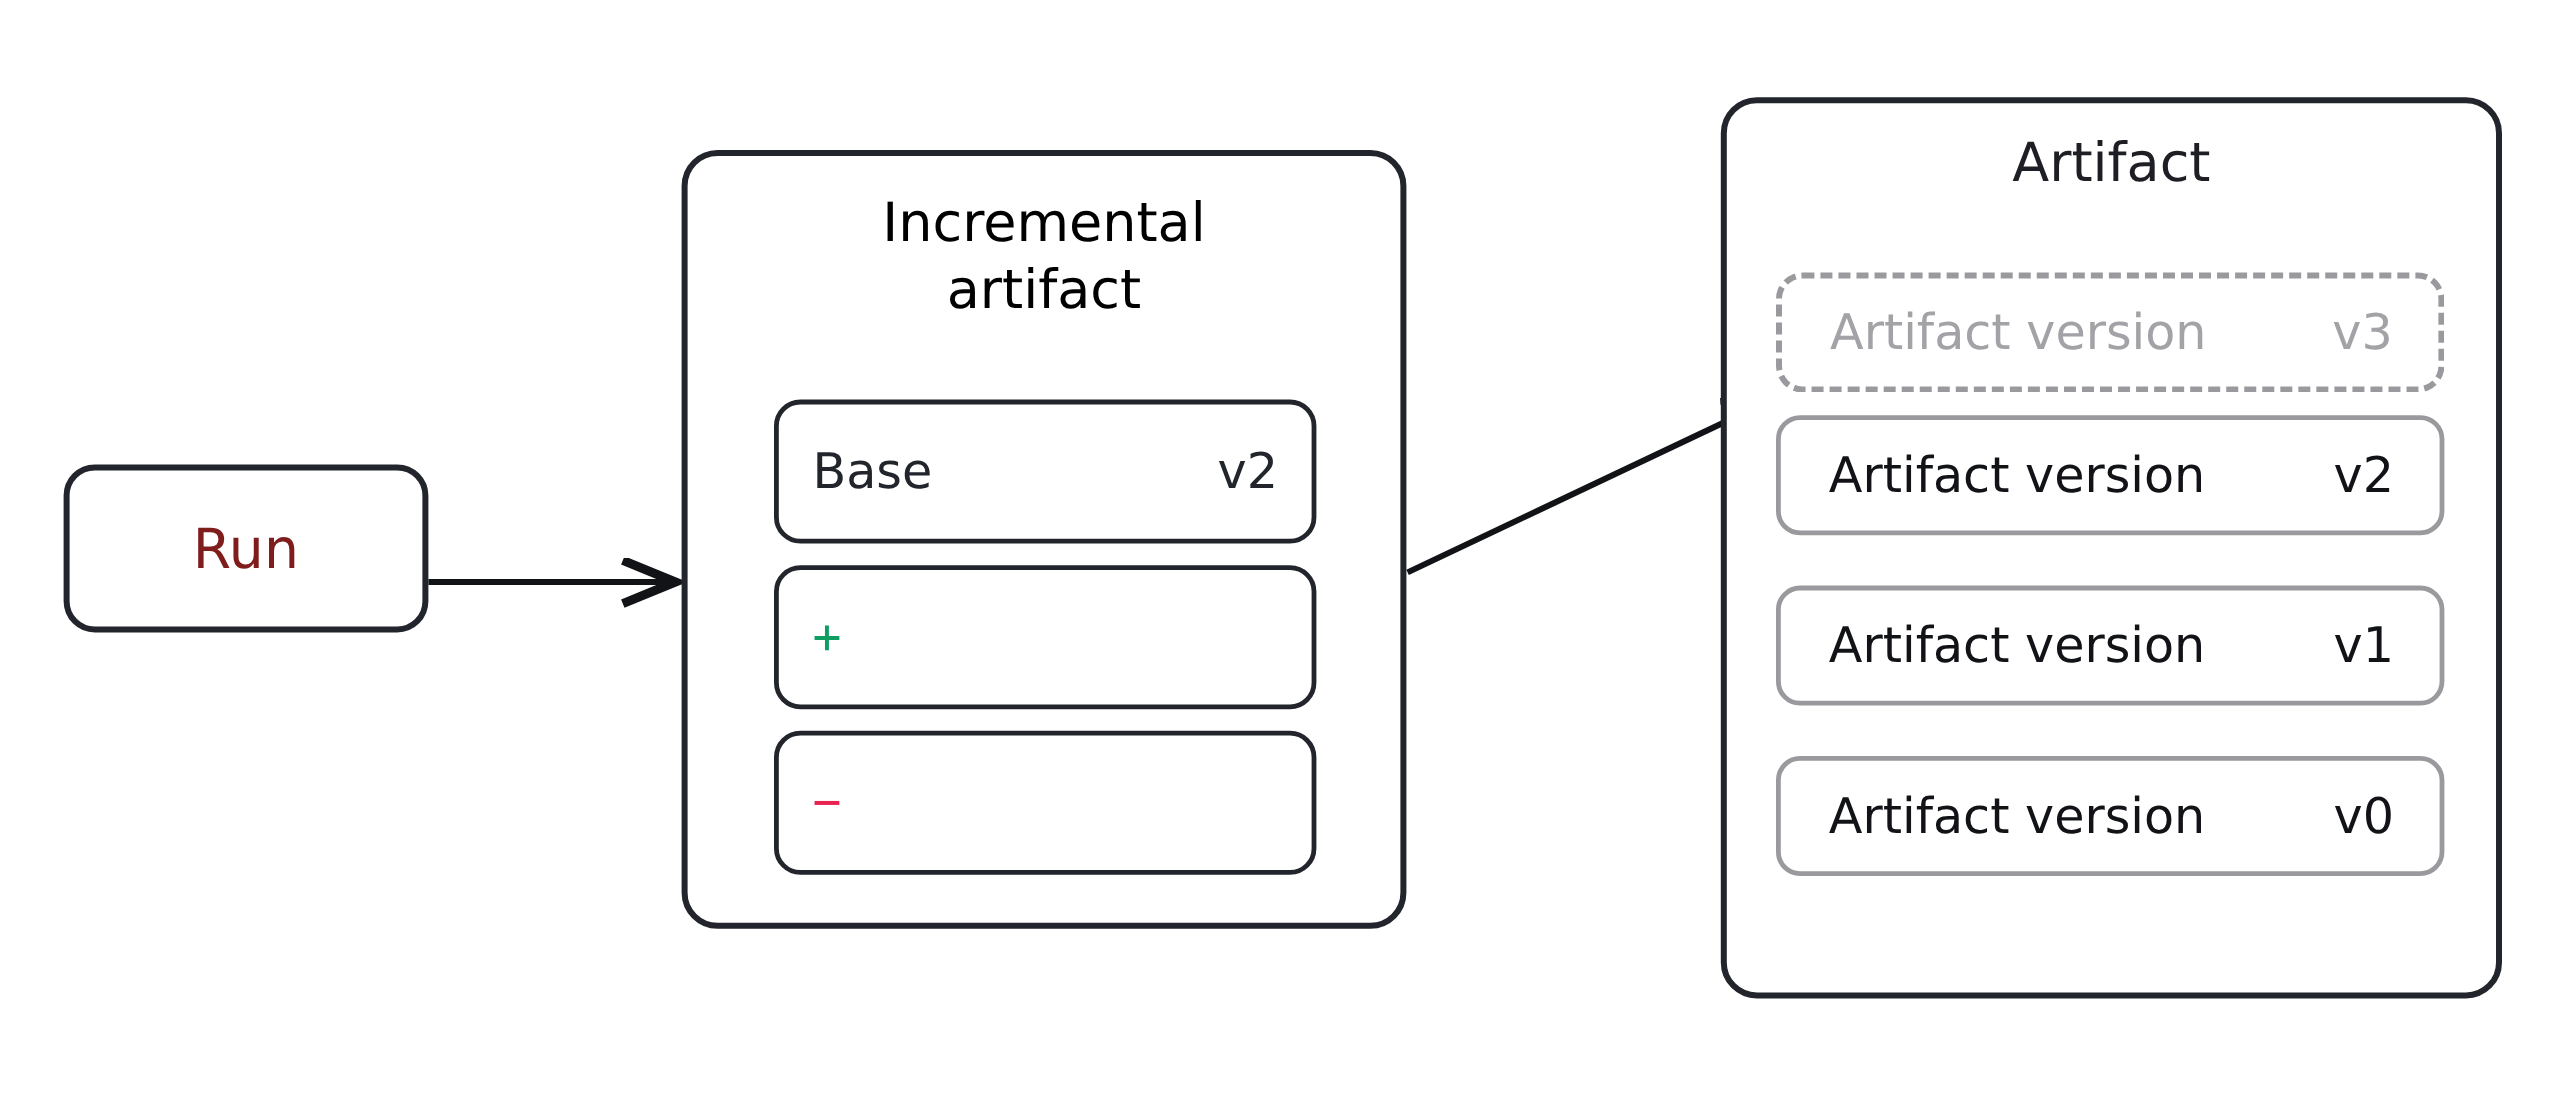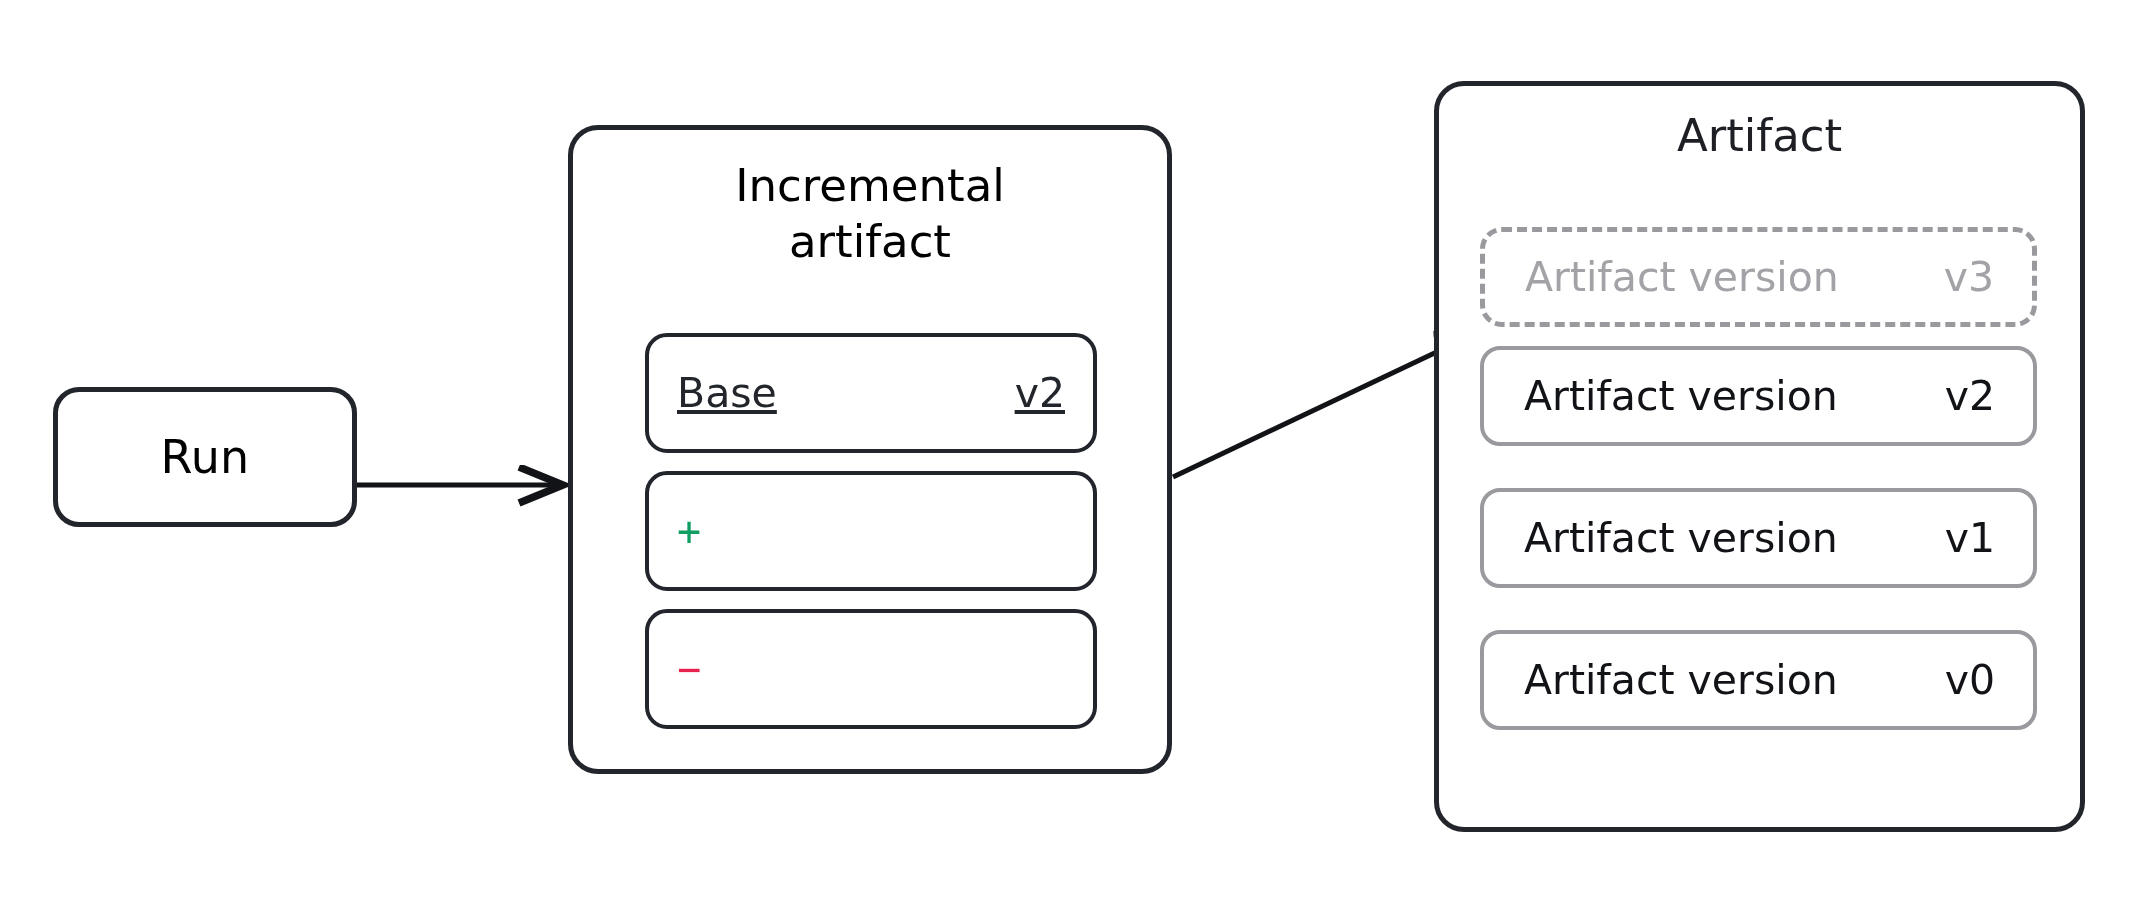--- a/index.html
+++ b/index.html
@@ -36,21 +36,21 @@
     left: 53px;
     top: 387px;
     width: 304px;
     height: 140px;
     display: flex;
     align-items: center;
     justify-content: center;
   }
   #run-node .node-label {
     font-size: 46px;
-    color: #000000;
+    color: #7f1d1d;
     letter-spacing: .2px;
   }
 
   
   #incremental-node {
     left: 568px;
     top: 125px;
     width: 604px;
     height: 649px;
     border-radius: 30px;
@@ -82,21 +82,20 @@
     padding: 0 28px;
   }
   .inc-row.base {
     top: 203px;
     justify-content: space-between;
   }
   .inc-row.base .row-label,
   .inc-row.base .row-version {
     font-size: 41px;
     color: #22252b;
-    text-decoration: underline;
   }
 
   .inc-row.diff {
     gap: 30px;
   }
   .inc-row.diff-add { top: 341px; }
   .inc-row.diff-del { top: 479px; }
 
   .diff-sign,
   .diff-path {

